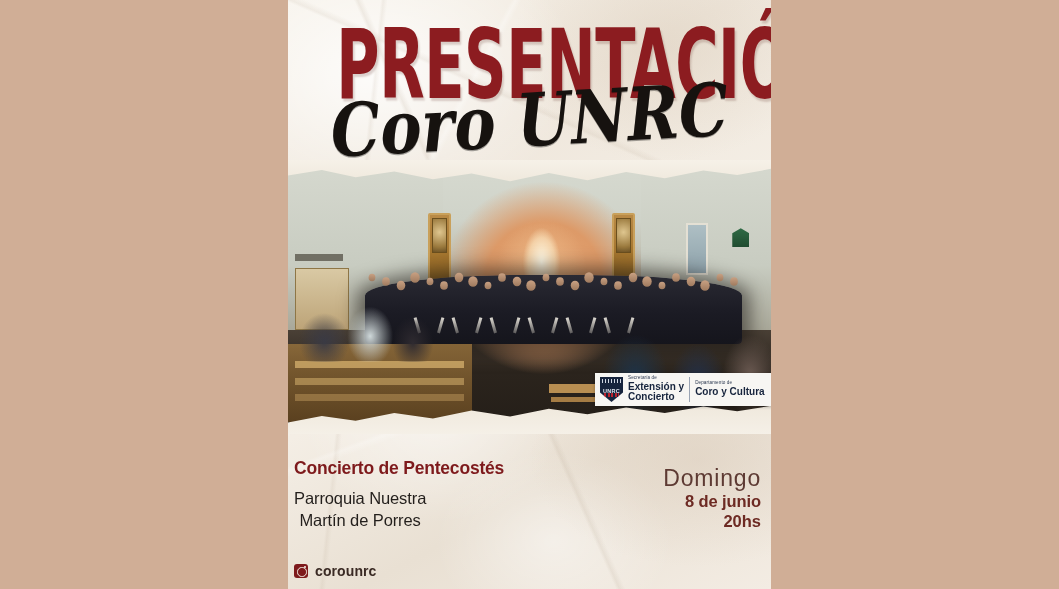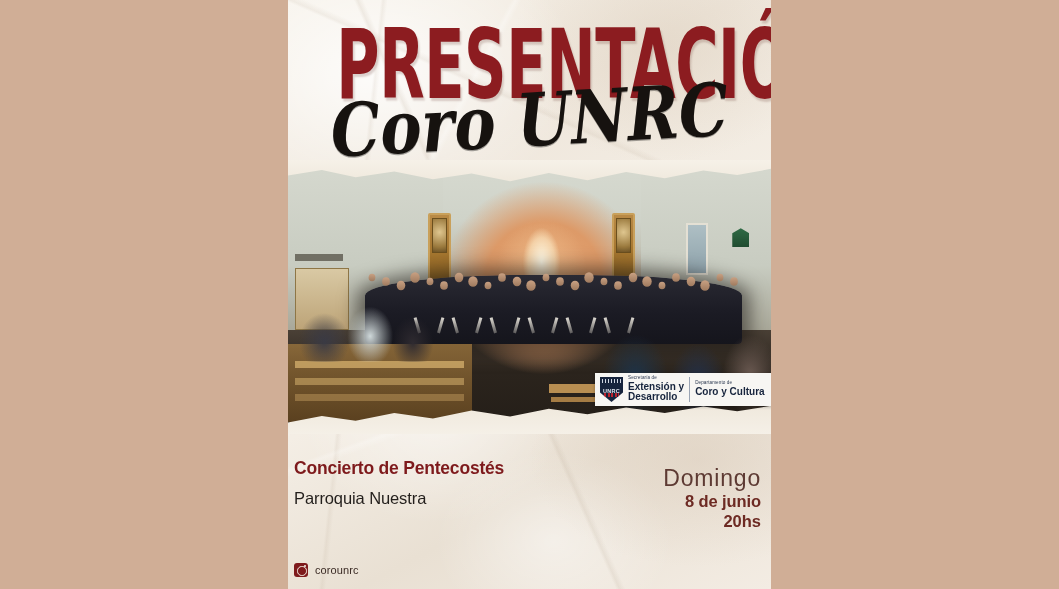--- a/index.html
+++ b/index.html
@@ -276,21 +276,21 @@
     background:#7e1a1c; position:relative; flex:0 0 auto;
   }
   .ig-icon::before {
     content:""; position:absolute; left:3.3px; top:3.3px; width:7.4px; height:7.4px;
     border:1.4px solid #f3ece2; border-radius:50%;
   }
   .ig-icon::after {
     content:""; position:absolute; right:2.4px; top:2.2px; width:1.8px; height:1.8px;
     background:#f3ece2; border-radius:50%;
   }
-  .handle-txt { font-size:11px; font-weight:normal; color:#3a2a24; letter-spacing:.1px; }
+  .handle-txt { font-size:14px; font-weight:bold; color:#3a2a24; letter-spacing:.1px; }
 </style>
 </head>
 <body>
 
 <div class="poster">
 
   <div class="paper-tex"></div>
 
   <div class="photo-wrap">
     <div class="photo">
@@ -362,35 +362,36 @@
 
   <div class="logo-banner">
     <div class="shield">
       <span class="sh-top"></span>
       <span class="sh-txt">UNRC</span>
       <span class="sh-bot"></span>
     </div>
     <div class="lb-block">
       <span class="lb-sm">Secretaría de</span>
       <span class="lb-lg">Extensión y</span>
-      <span class="lb-lg">Desarrollo</span>
+      <span class="lb-lg">Concierto</span>
     </div>
     <div class="lb-div"></div>
     <div class="lb-block">
       <span class="lb-sm">Departamento de</span>
       <span class="lb-lg">Coro y Cultura</span>
     </div>
   </div>
 
   <div class="info">
 
     <div class="concert-title">Concierto de Pentecostés</div>
 
     <div class="venue">
       <span>Parroquia Nuestra</span>
+      <span>Martín de Porres</span>
     </div>
 
     <div class="when">
       <div class="day">Domingo</div>
       <div class="date">8 de junio</div>
       <div class="time">20hs</div>
     </div>
 
     <div class="handle">
       <span class="ig-icon"></span>

